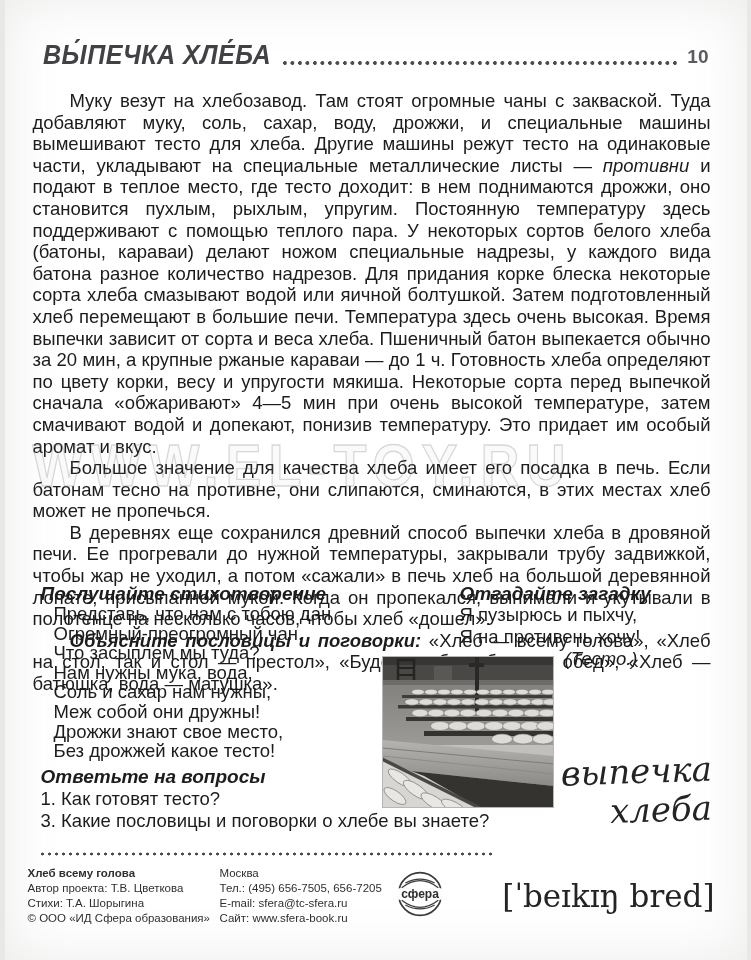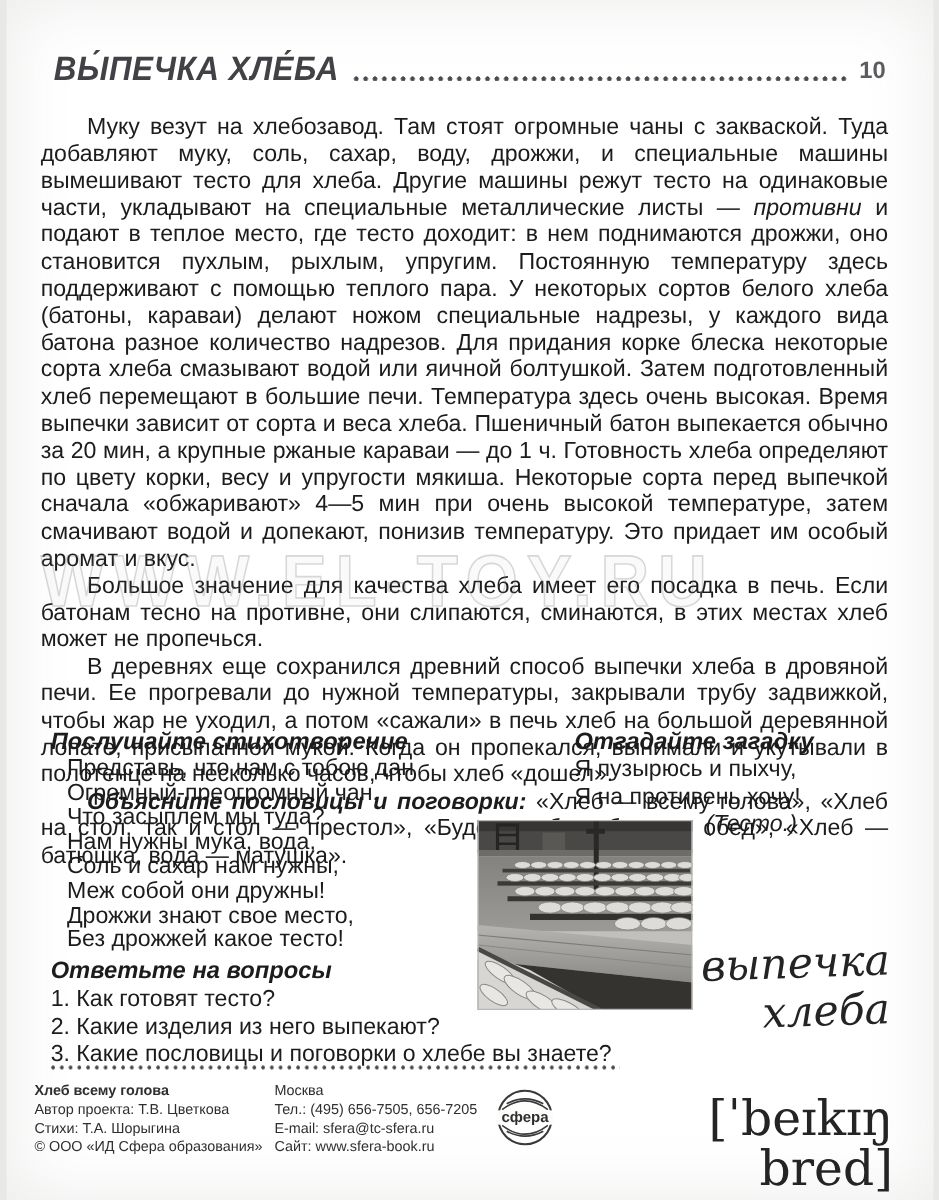--- a/index.html
+++ b/index.html
@@ -51,21 +51,21 @@
     position:absolute;left:507px;width:200px;text-align:right;
     font-family:"DejaVu Serif",serif;font-style:italic;font-size:34px;line-height:36px;
     color:#242424;transform:rotate(-2deg);
   }
   .english{
     position:absolute;left:495px;top:836px;width:215px;text-align:right;
     font-weight:bold;font-size:36px;line-height:38px;letter-spacing:-.5px;color:#1e1e1e;
   }
   .transcription{
     position:absolute;left:495px;top:876px;width:215px;text-align:right;
-    font-family:"DejaVu Serif",serif;font-size:39px;line-height:40px;color:#242424;
+    font-family:"DejaVu Serif",serif;font-size:31px;line-height:40px;color:#242424;
   }
   
   .sep-dots{
     position:absolute;left:35px;top:850px;width:456px;height:8px;
     background-image:radial-gradient(circle at 2.5px 4px,#4c4c4c 1.3px,transparent 1.7px);
     background-size:7px 8px;background-repeat:repeat-x;
   }
   .footer-col{position:absolute;top:866px;font-size:11.5px;line-height:15px;color:#2f2f2f;}
   .footer-col.c1{left:23px;}
   .footer-col.c2{left:215px;}
@@ -195,21 +195,20 @@
         <ellipse cx="52" cy="146" rx="15" ry="5.5" transform="rotate(32 52 146)"></ellipse>
         <ellipse cx="72" cy="151" rx="14" ry="5" transform="rotate(28 72 151)"></ellipse>
       </g>
       <rect x="0.5" y="0.5" width="171" height="151" fill="none" stroke="#b8b6b2"></rect>
     </svg>
   </div>
 
   <div class="sec-head" style="left:36px;top:766px;">Ответьте на вопросы</div>
   <div class="questions">
     <div>1. Как готовят тесто?</div>
-    <div>2. Какие изделия из него выпекают?</div>
     <div>3. Какие пословицы и поговорки о хлебе вы знаете?</div>
   </div>
 
   <div class="cursive-ru" style="top:754px;">выпечка</div>
   <div class="cursive-ru" style="top:793px;">хлеба</div>
   <div class="transcription">[ˈbeɪkɪŋ bred]</div>
 
   <div class="sep-dots"></div>
   <div class="footer-col c1">
     <div class="b">Хлеб всему голова</div>

